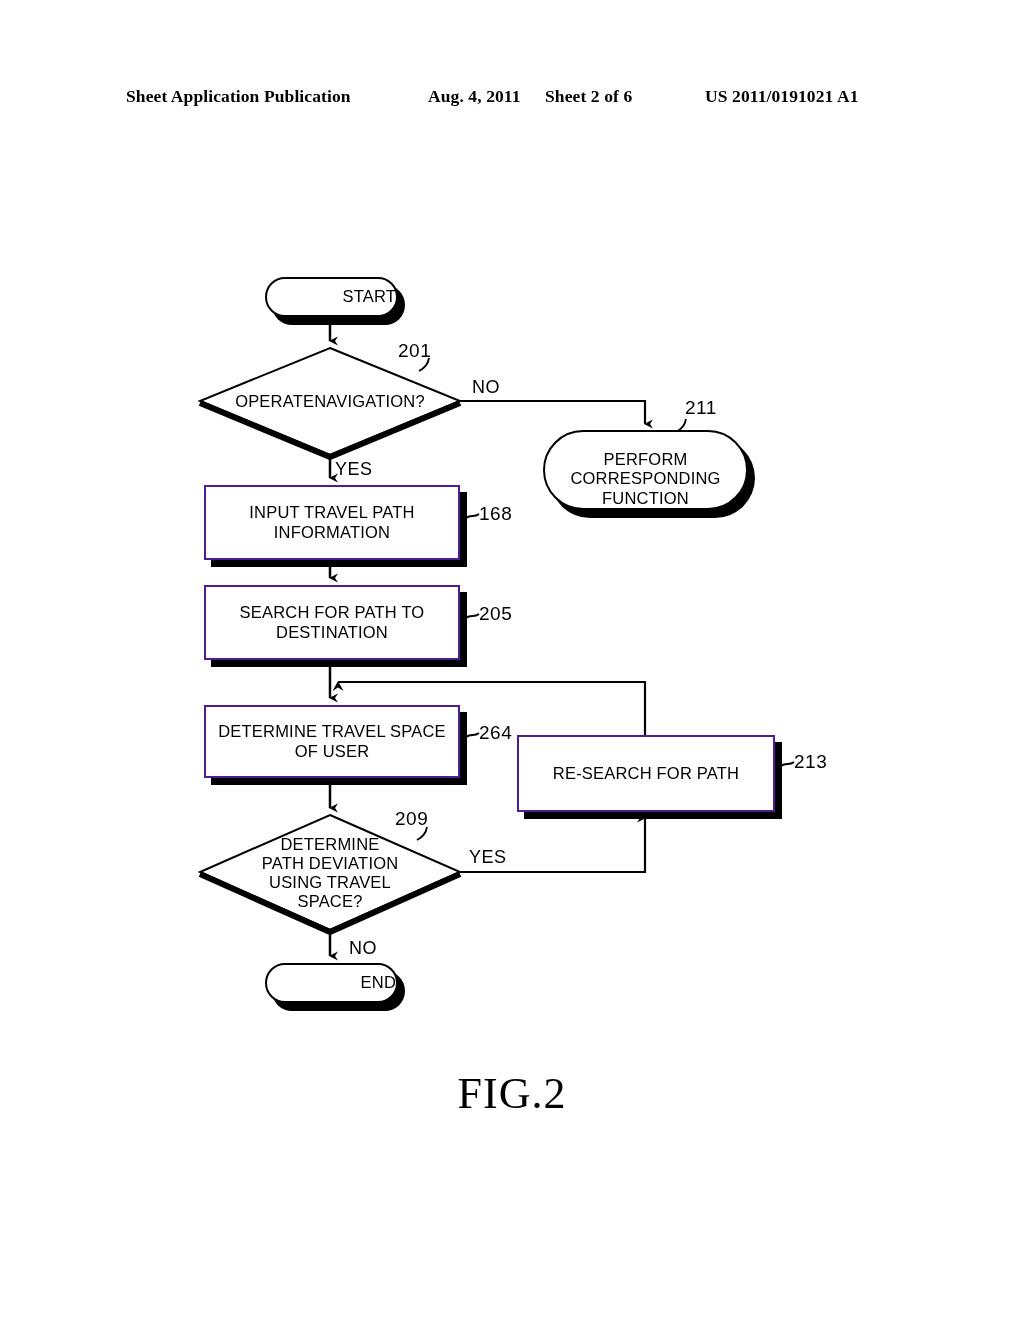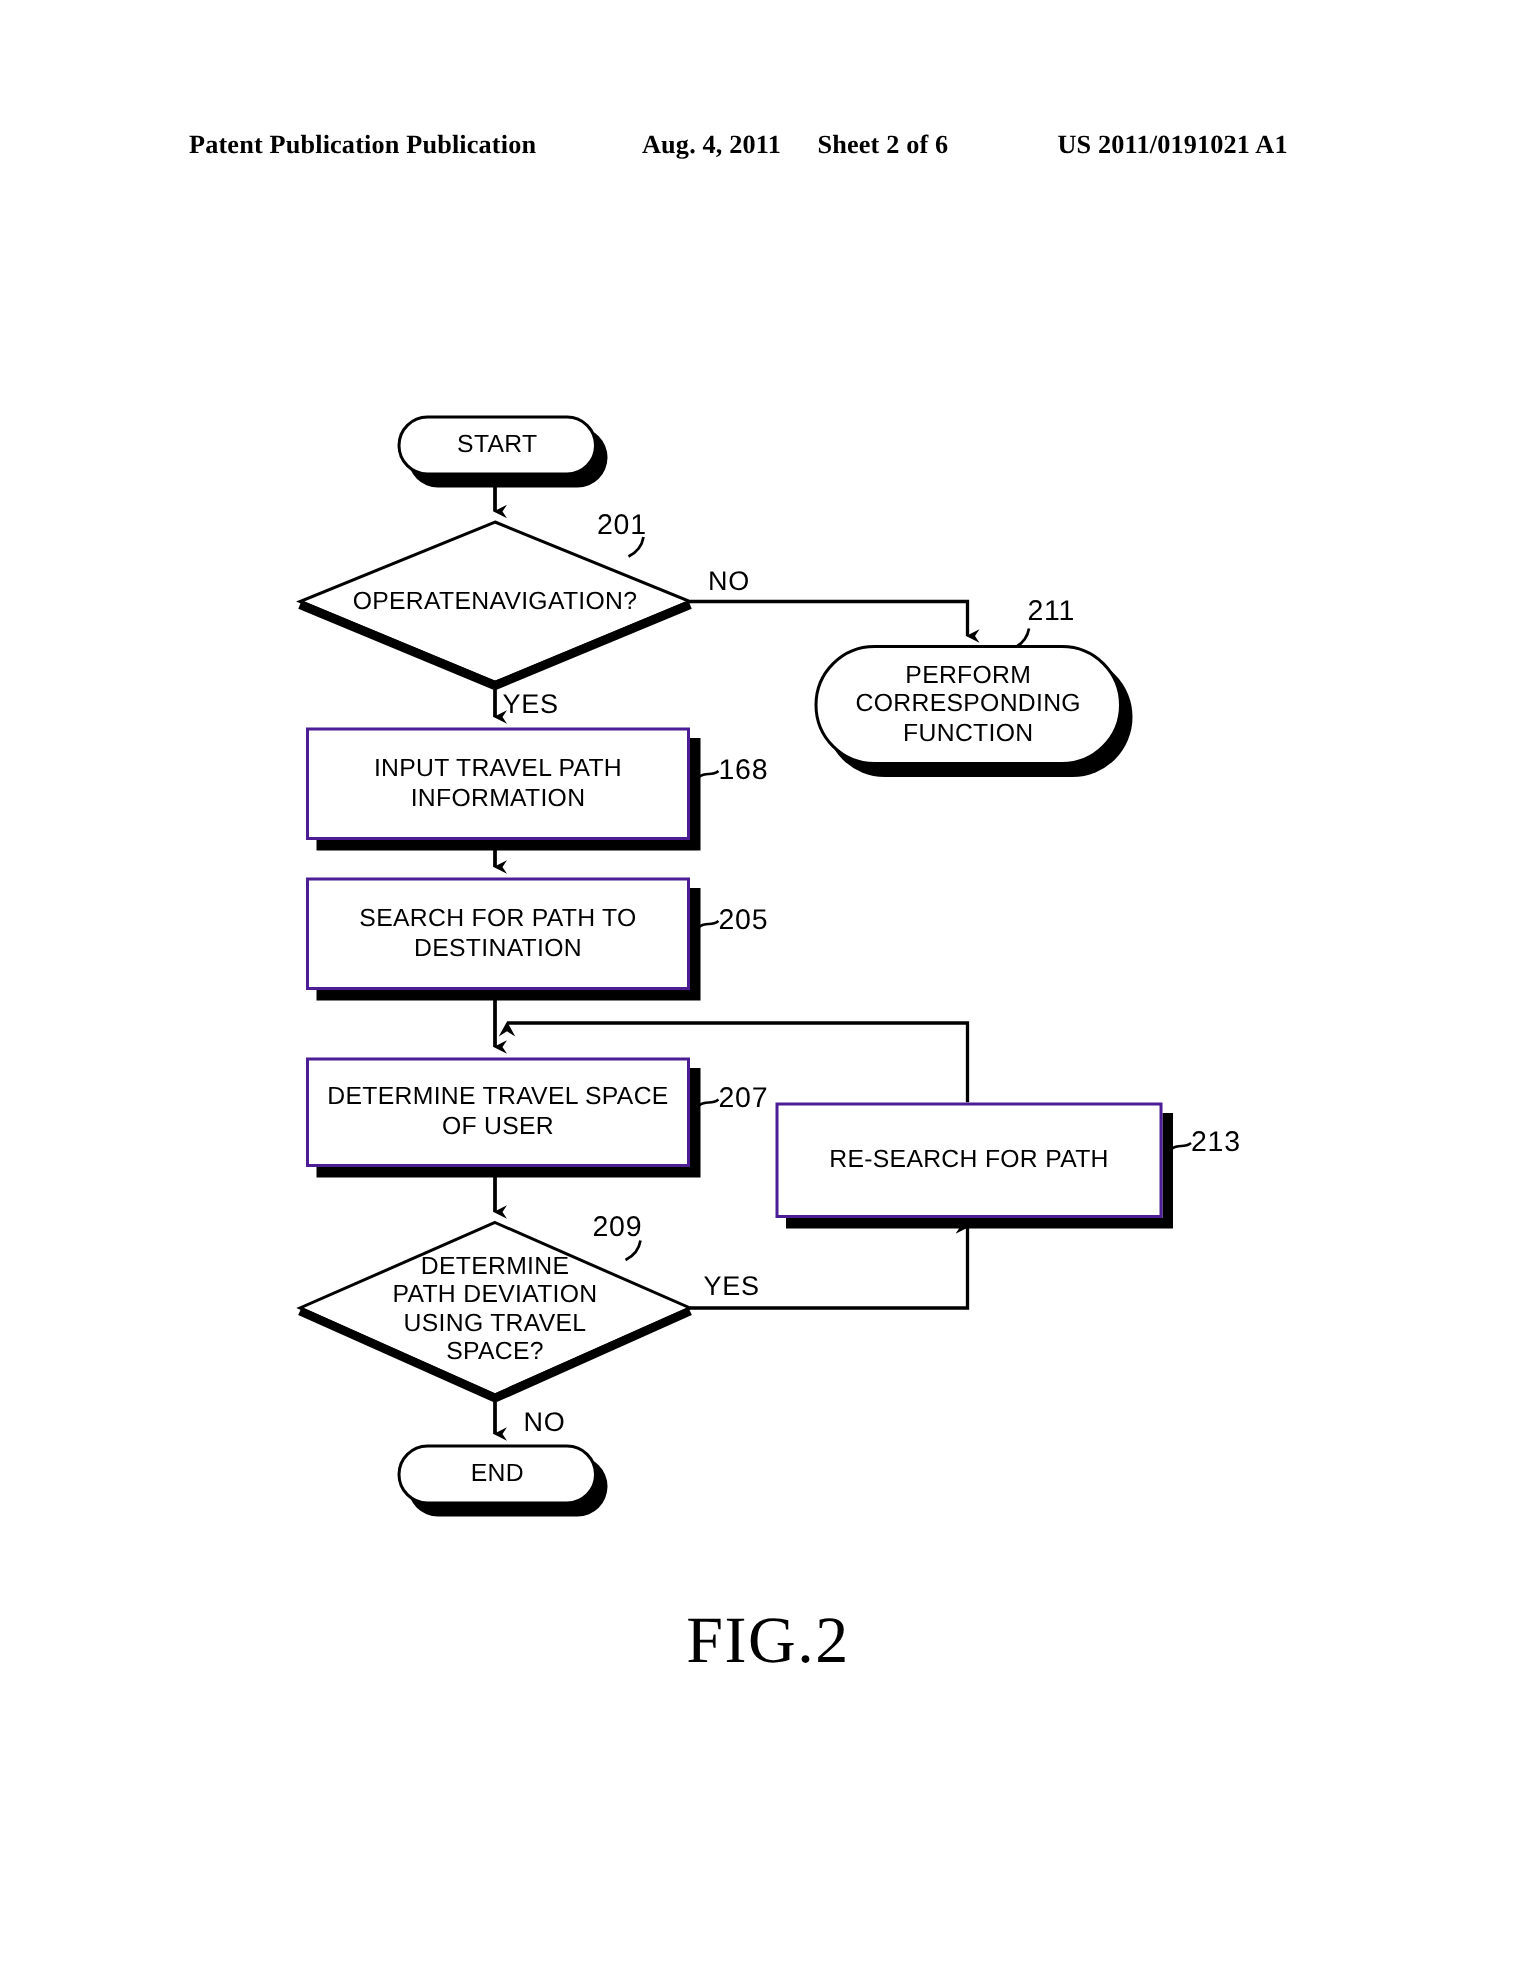--- a/index.html
+++ b/index.html
@@ -70,20 +70,21 @@
     letter-spacing: 0.2px;
     color: #000;
   }
 
   
   .terminal {
     border: 2px solid #000;
     border-radius: 999px;
     background: #fff;
     z-index: 3;
+    justify-content: flex-end;
   }
   .terminal-shadow {
     position: absolute;
     border-radius: 999px;
     background: #000;
     z-index: 2;
   }
 
   
   .process {
@@ -120,21 +121,21 @@
     letter-spacing: 0.5px;
     white-space: nowrap;
     z-index: 5;
   }
   .edge-label { font-size: 18px; }
 </style>
 </head>
 <body>
 
 <div id="patent-header">
-  <span class="h-pub">Patent Publication Publication</span>
+  <span class="h-pub">Sheet Application Publication</span>
   <span class="h-date">Aug. 4, 2011</span>
   <span class="h-sheet">Sheet 2 of 6</span>
   <span class="h-num">US 2011/0191021 A1</span>
 </div>
 
 <svg id="flowchart" viewBox="0 0 1024 1320">
   <defs>
     <marker id="arrow-down" markerWidth="10" markerHeight="10" refX="5" refY="8" orient="auto" markerUnits="userSpaceOnUse">
       <path d="M0.5,0 L5,9 L9.5,0 L5,3 Z" fill="#000"></path>
     </marker>
@@ -221,21 +222,21 @@
   <span>SEARCH FOR PATH TO</span>
   <span>DESTINATION</span>
 </div>
 <div class="ref-num" style="left:479px; top:603px;">205</div>
 
 <div class="process-shadow" style="left:211px; top:712px; width:256px; height:73px;"></div>
 <div class="node process" style="left:204px; top:705px; width:256px; height:73px; flex-direction:column;">
   <span>DETERMINE TRAVEL SPACE</span>
   <span>OF USER</span>
 </div>
-<div class="ref-num" style="left:479px; top:722px;">207</div>
+<div class="ref-num" style="left:479px; top:722px;">264</div>
 
 <div class="process-shadow" style="left:524px; top:742px; width:258px; height:77px;"></div>
 <div class="node process" style="left:517px; top:735px; width:258px; height:77px;">
   <span>RE-SEARCH FOR PATH</span>
 </div>
 <div class="ref-num" style="left:794px; top:751px;">213</div>
 
 <div class="decision-label" style="left:225px; top:833px; width:210px; height:80px; flex-direction:column;">
   <span>DETERMINE</span>
   <span>PATH DEVIATION</span>

